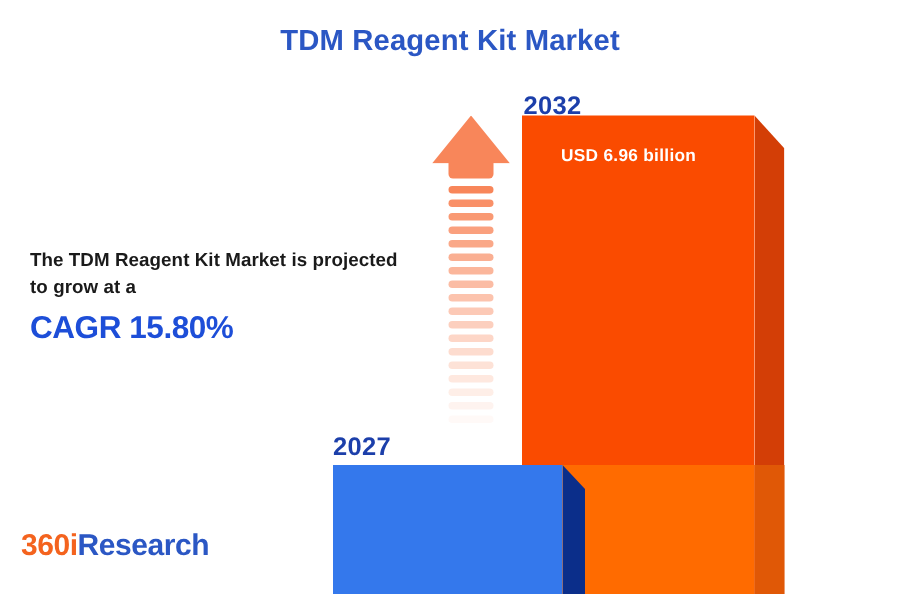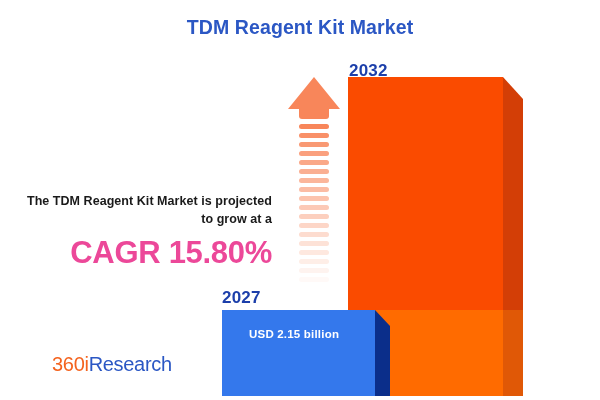--- a/index.html
+++ b/index.html
@@ -161,67 +161,66 @@
     border-radius: 2.5px;
     margin-bottom: 4px;
   }
 
   
   #cagr-block {
     position: absolute;
     left: 20px;
     top: 165px;
     width: 252px;
-    text-align: right;
-    margin-top: 28px;
+    text-align: left;
   }
   #cagr-intro {
     font-size: 12.5px;
     font-weight: bold;
     color: #1a1a1a;
     line-height: 1.42;
     letter-spacing: 0.05px;
   }
   #cagr-value {
     margin-top: 6px;
-    font-size: 31px;
-    font-weight: bold;
-    color: #ec4899;
+    font-size: 21px;
+    font-weight: bold;
+    color: #1d4ed8;
     letter-spacing: -0.3px;
   }
 
   
   #logo {
     position: absolute;
     left: 14px;
     bottom: 20px;
     font-size: 20px;
-    font-weight: normal;
+    font-weight: bold;
     letter-spacing: -0.3px;
-    margin-left: 38px;
   }
   #logo .logo-360i { color: #f4631e; }
   #logo .logo-research { color: #2b57c4; }
 </style>
 </head>
 <body>
 
 <div id="infographic">
 
   <div class="chart-title">TDM Reagent Kit Market</div>
 
   <div class="year-label" id="year-2032">2032</div>
 
   <div class="bar-group" id="bar-2032">
     <div class="bar-side"></div>
     <div class="bar-face"></div>
     <div class="bar-overlay"></div>
     <div class="bar-side-overlay"></div>
   </div>
 
+  <div class="bar-value" id="value-2032">USD 6.96 billion</div>
 
   <div id="growth-arrow">
     <div class="arrow-head"></div>
     <div class="arrow-neck"></div>
     <div class="arrow-stack" id="arrow-stack">
         <div class="arrow-seg" style="background: rgb(248, 134, 90);"></div>
         <div class="arrow-seg" style="background: rgb(249, 144, 104);"></div>
         <div class="arrow-seg" style="background: rgb(249, 153, 115);"></div>
         <div class="arrow-seg" style="background: rgb(250, 160, 126);"></div>
         <div class="arrow-seg" style="background: rgb(250, 168, 136);"></div>
@@ -242,21 +241,20 @@
       </div>
   </div>
 
   <div class="year-label" id="year-2024">2027</div>
 
   <div class="bar-group" id="bar-2024">
     <div class="bar-side"></div>
     <div class="bar-face"></div>
   </div>
 
-  <div class="bar-value" id="value-2024">USD 2.15 billion</div>
 
   <div id="cagr-block">
     <div id="cagr-intro">The TDM Reagent Kit Market is projected to grow at a</div>
     <div id="cagr-value">CAGR 15.80%</div>
   </div>
 
   <div id="logo">
     <span class="logo-360i">360i</span><span class="logo-research">Research</span>
   </div>
 

